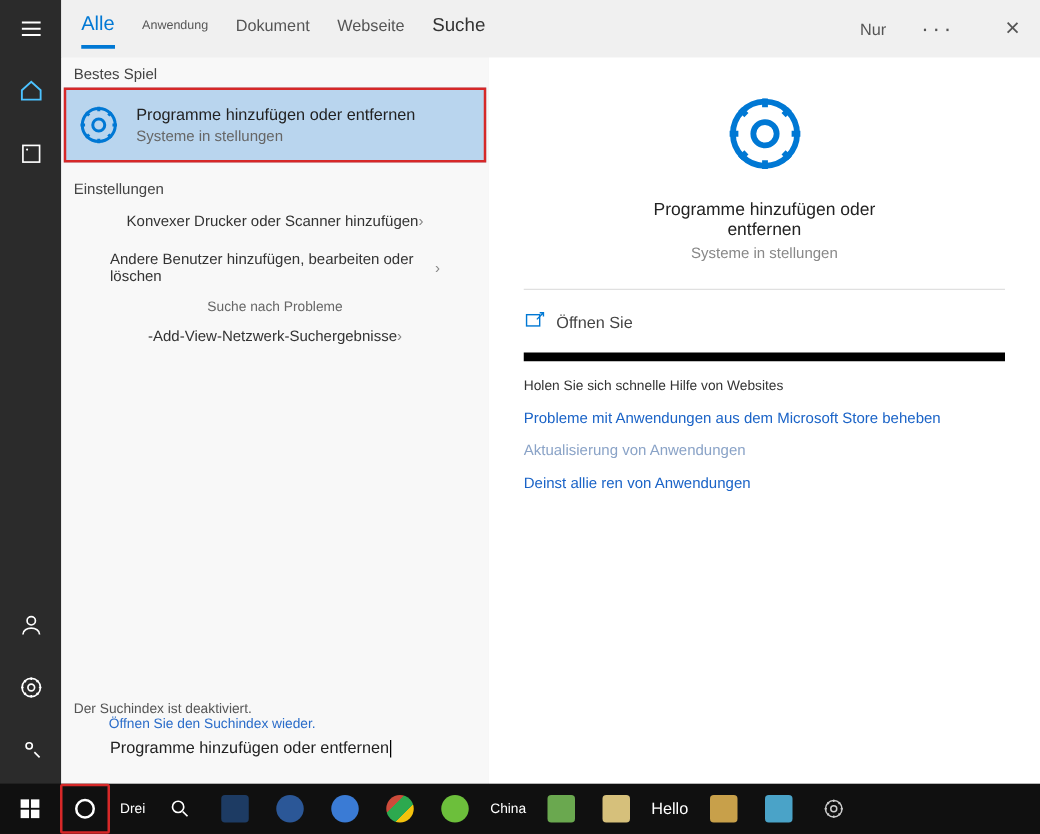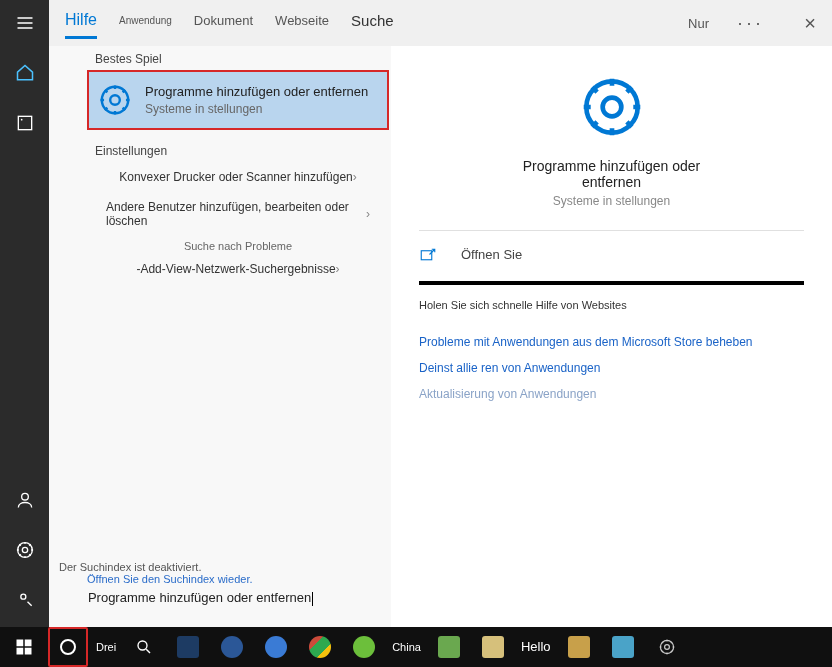--- a/index.html
+++ b/index.html
@@ -33,21 +33,21 @@
     content: ""; position: absolute; left: 0; right: 0; bottom: -4px;
     height: 3px; background: #0078d4;
   }
   .tabs .fill { flex: 1; }
   .tabs .right { font-size: 13px; color:#555; margin-right: 6px; }
   .tabs .dots { font-size: 18px; color:#555; letter-spacing: 3px; margin-right: 10px; }
   .tabs .close { width: 28px; text-align:center; color:#555; font-size: 20px; margin-right: 8px; cursor:pointer; }
 
   
   .cols { display:flex; height:calc(100% - 46px); }
-  .col-left { width: 342px; background:#f8f8f8; overflow:hidden; position:relative;padding-left:36px; }
+  .col-left { width: 342px; background:#f8f8f8; overflow:hidden; position:relative; }
   .col-right { flex:1; background:#fff; overflow:hidden; }
 
   .section-label { padding: 6px 10px 4px 10px; color:#444; font-size: 12px; }
 
   
   .best {
     border: 2px solid #d62828; margin: 0 2px;
     background:#b9d5ee; display:flex; align-items:center; gap:12px;
     padding: 10px 8px;
   }
@@ -72,26 +72,26 @@
     font-size:13px; color:#222; white-space: pre;
   }
   .caret { display:inline-block; width:1px; height:14px; background:#000; vertical-align:middle; margin-left:1px; }
 
   
   .detail { padding: 18px 28px; }
   .detail-head { display:flex; flex-direction:column; align-items:center; padding-top:8px; padding-bottom:22px; border-bottom:1px solid #e0e0e0; }
   .detail-head .gear svg { width:70px; height:70px; color:#0078d4; }
   .detail-head .t1 { font-size:14px; color:#222; margin-top:12px; text-align:center; max-width:220px; }
   .detail-head .t2 { font-size:12px; color:#888; margin-top:4px; }
-  .open-row { display:flex; align-items:flex-start; gap:24px; padding:16px 0; border-bottom:4px solid #000000; }
+  .open-row { display:flex; align-items:center; gap:8px; padding:16px 0; border-bottom:7px solid #000000; }
   .open-row .open-icon { width:18px; height:18px; color:#0078d4; }
   .open-row .open-icon svg { width:18px; height:18px; }
   .open-row span.txt { font-size:13px; color:#444; }
   .help { padding-top:14px; }
-  .help .hd { font-size:11px; color:#333; margin-bottom:24px; max-width:220px; }
+  .help .hd { font-size:11px; color:#333; margin-bottom:12px; max-width:220px; }
   .help .lk { font-size:12px; color:#1a63c7; margin-bottom:12px; max-width:340px; cursor:pointer; }
   .help .lk.dim { color:#8aa3c7; }
 
   
   .taskbar {
     position:absolute; left:0; bottom:0; width:832px; height:40px;
     background:#101010; display:flex; align-items:center; padding-left:4px; gap:4px;
   }
   .task-icon {
     width:40px; height:40px; display:flex; align-items:center; justify-content:center;
@@ -150,21 +150,21 @@
   <div class="rail-icon" style="margin-bottom:16px">
     <svg viewBox="0 0 24 24">
         <circle cx="10" cy="8" r="3" stroke="currentColor" stroke-width="1.6" fill="none"></circle>
         <path d="M15 14l5 5" stroke="currentColor" stroke-width="1.6"></path>
       </svg>
   </div>
 </div>
 
 <div class="panel">
   <div class="tabs">
-    <span class="tab active">Hilfe</span>
+    <span class="tab active">Alle</span>
     <span class="tab" style="font-size:10px">Anwendung</span>
     <span class="tab">Dokument</span>
     <span class="tab">Webseite</span>
     <span class="tab" style="font-size:15px;color:#333">Suche</span>
     <span class="fill"></span>
     <span class="right">Nur</span>
     <span class="dots">···</span>
     <span class="close">×</span>
   </div>
 
@@ -224,22 +224,22 @@
             <svg viewBox="0 0 24 24">
                 <rect x="3" y="5" width="14" height="12" stroke="currentColor" stroke-width="1.5" fill="none"></rect>
                 <path d="M17 3h4v4M21 3l-7 7" stroke="currentColor" stroke-width="1.5" fill="none"></path>
               </svg>
           </div>
           <span class="txt">Öffnen Sie</span>
         </div>
         <div class="help">
           <div class="hd">Holen Sie sich schnelle Hilfe von Websites</div>
           <div class="lk">Probleme mit Anwendungen aus dem Microsoft Store beheben</div>
+          <div class="lk dim">Aktualisierung von Anwendungen</div>
           <div class="lk">Deinst allie ren von Anwendungen</div>
-          <div class="lk dim">Aktualisierung von Anwendungen</div>
         </div>
       </div>
     </div>
   </div>
 </div>
 
 <div class="taskbar">
   <div class="task-icon start">
     <svg viewBox="0 0 24 24">
         <rect x="2" y="2" width="9" height="9" fill="#fff"></rect>

